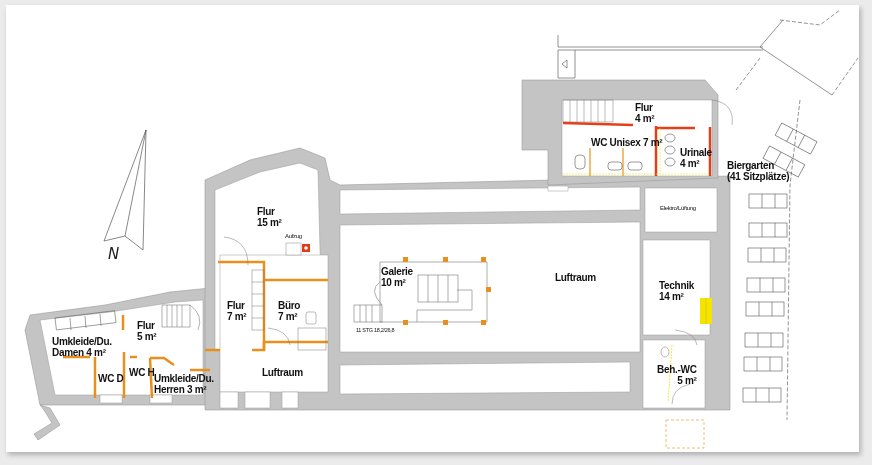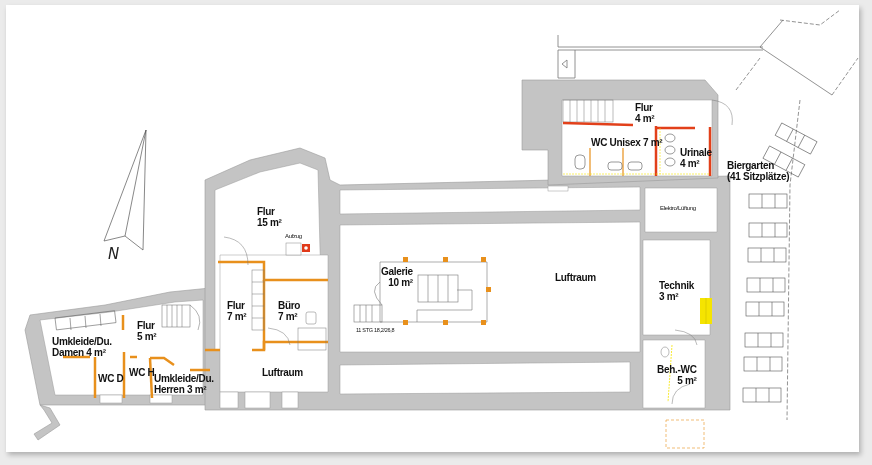--- a/index.html
+++ b/index.html
@@ -266,39 +266,39 @@
 <div class="lbl" style="left:257px;top:206px;">
   <div>Flur</div>
   <div>15 m²</div>
 </div>
 <div class="lbl sm" style="left:285px;top:233px;">Aufzug</div>
 <div class="lbl" style="left:278px;top:300px;">
   <div>Büro</div>
   <div>7 m²</div>
 </div>
 <div class="lbl" style="left:262px;top:367px;">Luftraum</div>
-<div class="lbl" style="left:381px;top:266px;text-align:right;">
+<div class="lbl" style="left:381px;top:266px;">
   <div>Galerie</div>
   <div>10 m²</div>
 </div>
 <div class="lbl xs" style="left:356px;top:325px;">11 STG 18,2/26,8</div>
 <div class="lbl" style="left:555px;top:272px;">Luftraum</div>
 <div class="lbl" style="left:635px;top:102px;">
   <div>Flur</div>
   <div>4 m²</div>
 </div>
 <div class="lbl" style="left:591px;top:137px;text-align:center;">WC Unisex 7 m²</div>
 <div class="lbl" style="left:680px;top:147px;">
   <div>Urinale</div>
   <div>4 m²</div>
 </div>
 <div class="lbl sm" style="left:660px;top:205px;">Elektro/Lüftung</div>
 <div class="lbl" style="left:659px;top:280px;">
   <div>Technik</div>
-  <div>3 m²</div>
+  <div>14 m²</div>
 </div>
 <div class="lbl" style="left:657px;top:364px;text-align:right;">
   <div>Beh.-WC</div>
   <div>5 m²</div>
 </div>
 <div class="lbl" style="left:727px;top:160px;">
   <div>Biergarten</div>
   <div>(41 Sitzplätze)</div>
 </div>
 

